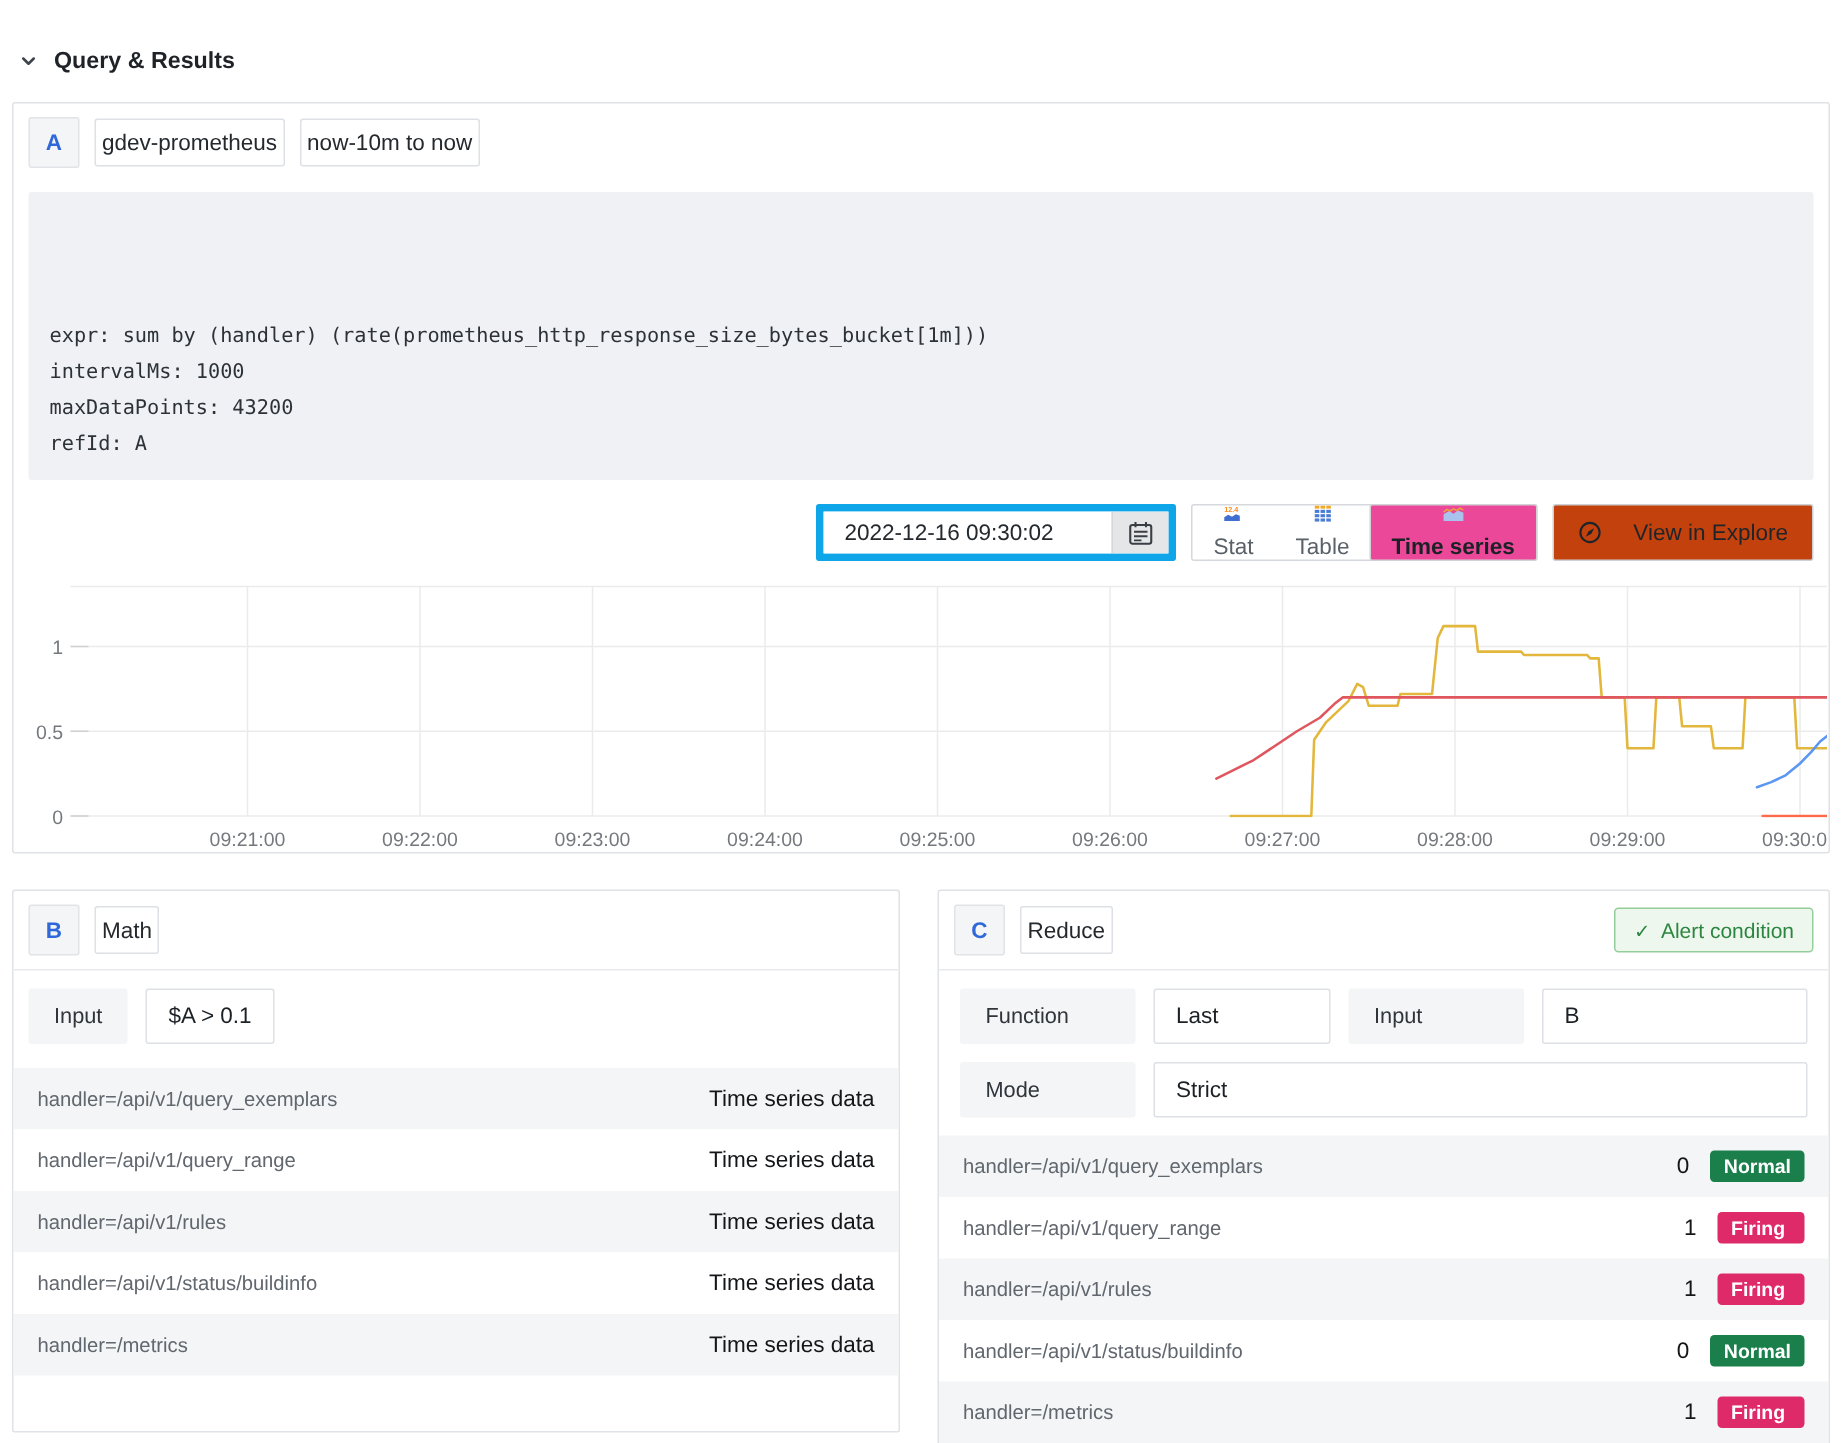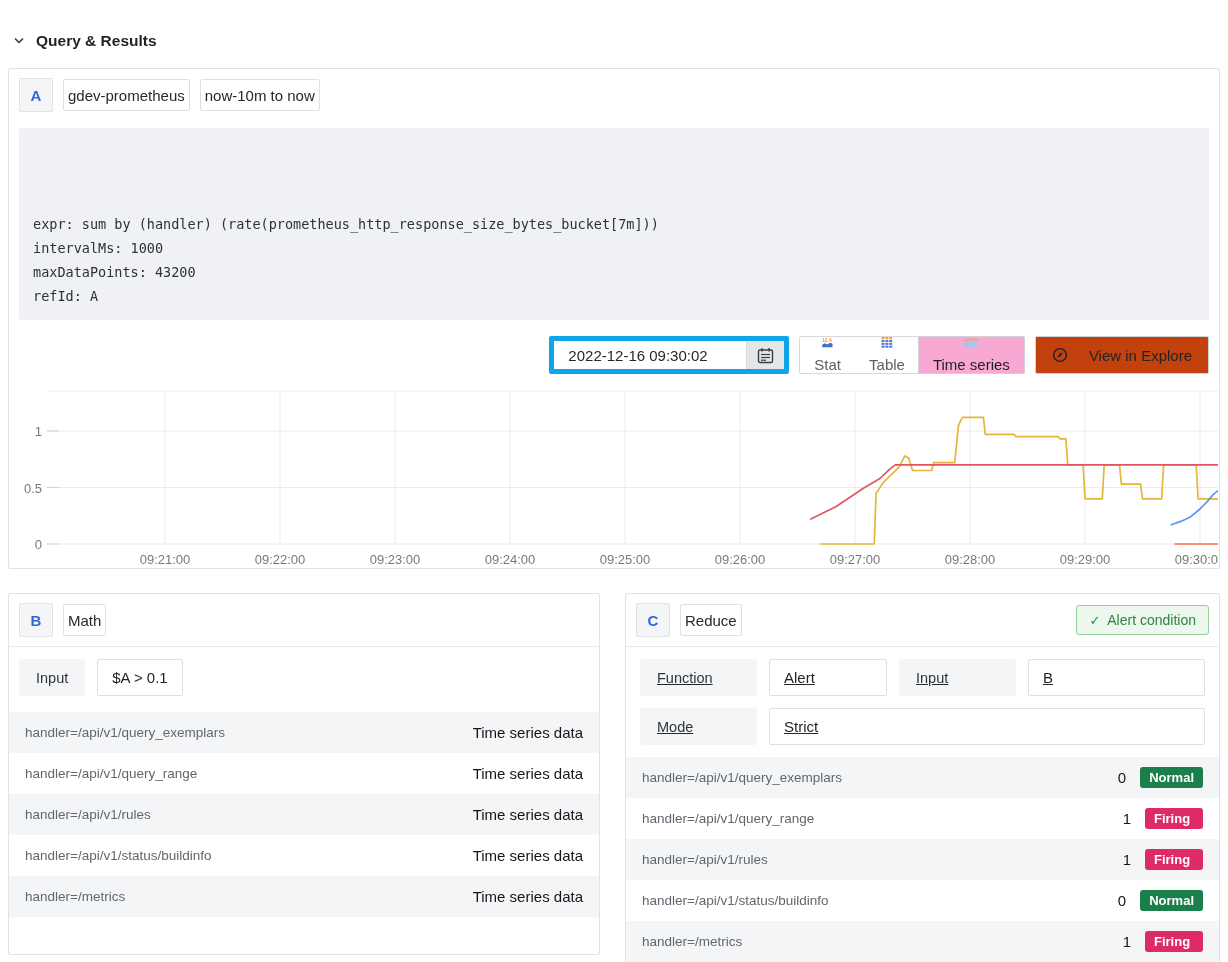--- a/index.html
+++ b/index.html
@@ -49,21 +49,21 @@
   
   .toolbar { display: flex; justify-content: flex-end; align-items: center; gap: 10px; margin: 16px 10px 0; height: 38px; }
   .datetime { display: flex; height: 38px; border: 5px solid #0ea5e9; border-radius: 2px; overflow: hidden; background: #fff; }
   .datetime input {
     width: 192px; border: none; outline: none; padding: 0 14px;
     font-family: inherit; font-size: 15px; color: #24292e;
   }
   .cal-btn { width: 38px; background: #e5e6e8; border: none; border-left: 1px solid #d5d8dc; display: flex; align-items: center; justify-content: center; cursor: pointer; }
   .radio-group { display: flex; align-items: stretch; height: 38px; background: #fff; border: 1px solid #d5d8dc; border-radius: 2px; }
   .radio-opt { display: flex; align-items: center; gap: 8px; padding: 0 14px; font-size: 15px; color: #5a6169; cursor: pointer; white-space: nowrap; flex-direction: column; }
-  .radio-opt.selected { background: #f9a8d4; border: 1px solid #d0d2d6; margin: -1px; border-radius: 2px; color: #1c2126; font-weight: 400; }
+  .radio-opt.selected { background: #ec4899; border: 1px solid #d0d2d6; margin: -1px; border-radius: 2px; color: #1c2126; font-weight: 700; }
   .explore-btn {
     display: flex; align-items: center; gap: 21px; height: 38px; padding: 0 16px;
     background: #c2410c; border: 1px solid #cdd0d4; border-radius: 2px;
     font-family: inherit; font-size: 15px; font-weight: 500; color: #1f242a; cursor: pointer; white-space: nowrap;
   }
 
   
   .chart-wrap { margin: 14px 0 0 9px; }
   .chart-wrap svg { display: block; }
   .chart-wrap text { font-family: "Liberation Sans", sans-serif; font-size: 13px; fill: #75797e; }
@@ -71,21 +71,21 @@
   
   .fields-row { display: flex; align-items: center; gap: 12px; padding: 12px 10px 12px; }
   .field-label {
     height: 37px; display: flex; align-items: center; padding: 0 17px;
     background: #f4f5f6; border-radius: 2px; font-size: 14.5px; color: #30353b; white-space: nowrap;
   }
   .field-value {
     height: 37px; display: flex; align-items: center; padding: 0 14px;
     background: #fff; border: 1px solid #dde0e4; border-radius: 2px; font-size: 15px; color: #1c2126; cursor: pointer; white-space: nowrap;
   }
-  .c-fields { display: grid; grid-template-columns: 117px 118px 117px 1fr; gap: 12px; padding: 12px 14px 0; text-decoration: underline; }
+  .c-fields { display: grid; grid-template-columns: 117px 118px 117px 1fr; gap: 12px; padding: 12px 14px 0; }
   .c-fields .span3 { grid-column: 2 / 5; }
 
   
   .rows-list { margin-top: 12px; }
   .panel-b .rows-list { margin-top: 4px; }
   .data-row { height: 41px; display: flex; align-items: center; justify-content: space-between; padding: 0 16px; background: #fff; }
   .rows-list div.data-row:nth-of-type(odd) { background: #f4f5f6; }
   .row-label { font-size: 13.5px; color: #61676e; }
   .row-value { font-size: 15px; font-weight: 500; color: #141619; }
   .row-right { display: flex; align-items: center; gap: 14px; }
@@ -111,21 +111,21 @@
 
   <section class="panel panel-a">
     <div class="panel-header">
       <span class="ref-badge">A</span>
       <button class="type-btn">gdev-prometheus</button>
       <button class="type-btn">now-10m to now</button>
     </div>
 
     <div class="expr-block">
       
-    <div class="expr-line">expr: sum by (handler) (rate(prometheus_http_response_size_bytes_bucket[7m]))</div><div class="expr-line">intervalMs: 1000</div><div class="expr-line">maxDataPoints: 43200</div><div class="expr-line">refId: A</div></div>
+    <div class="expr-line">expr: sum by (handler) (rate(prometheus_http_response_size_bytes_bucket[1m]))</div><div class="expr-line">intervalMs: 1000</div><div class="expr-line">maxDataPoints: 43200</div><div class="expr-line">refId: A</div></div>
 
     <div class="toolbar">
       <div class="datetime">
         <input type="text" value="2022-12-16 09:30:02" style="">
         <button class="cal-btn">
           <svg width="17" height="17" viewBox="0 0 17 17">
             <rect x="1.5" y="3" width="14" height="12.5" rx="1.5" fill="none" stroke="#3a3f45" stroke-width="1.4"></rect>
             <line x1="5" y1="1" x2="5" y2="4.5" stroke="#3a3f45" stroke-width="1.4"></line>
             <line x1="12" y1="1" x2="12" y2="4.5" stroke="#3a3f45" stroke-width="1.4"></line>
             <line x1="4" y1="7.5" x2="13" y2="7.5" stroke="#3a3f45" stroke-width="1.2"></line>
@@ -268,21 +268,21 @@
     <div class="panel-header">
       <span class="ref-badge">C</span>
       <button class="type-btn">Reduce</button>
       <span class="alert-badge">
         <span class="check">✓</span>
         <span>Alert condition</span>
       </span>
     </div>
     <div class="c-fields">
       <span class="field-label">Function</span>
-      <span class="field-value">Alert</span>
+      <span class="field-value">Last</span>
       <span class="field-label">Input</span>
       <span class="field-value">B</span>
       <span class="field-label">Mode</span>
       <span class="field-value span3">Strict</span>
     </div>
     <div class="rows-list">
 
         <div class="data-row">
           <span class="row-label">handler=/api/v1/query_exemplars</span>
           <span class="row-right">

